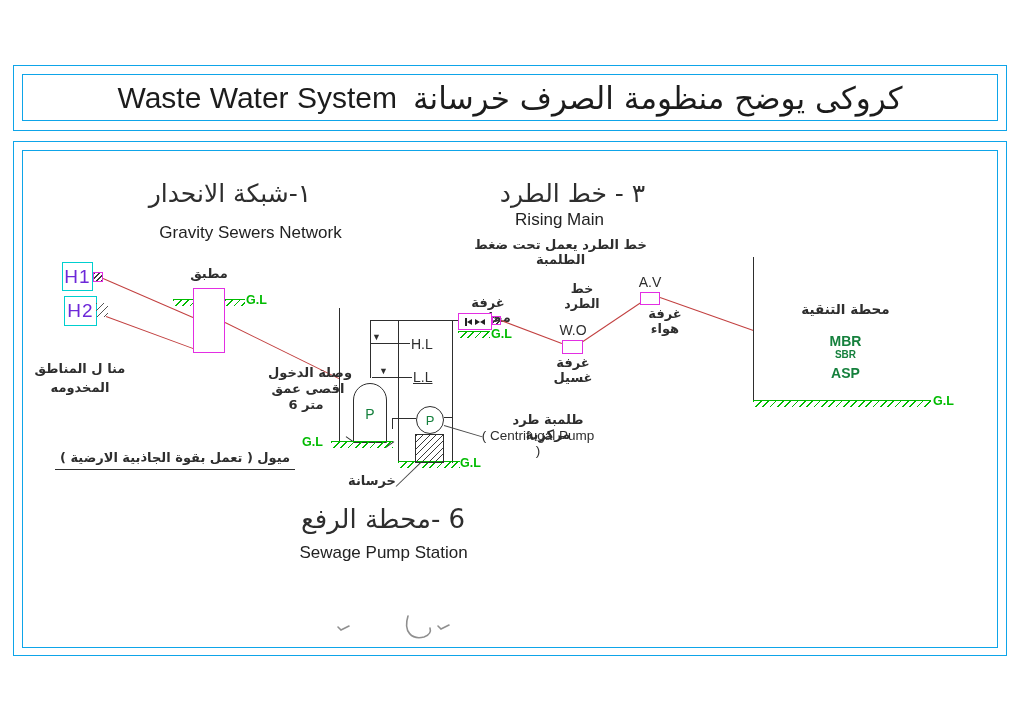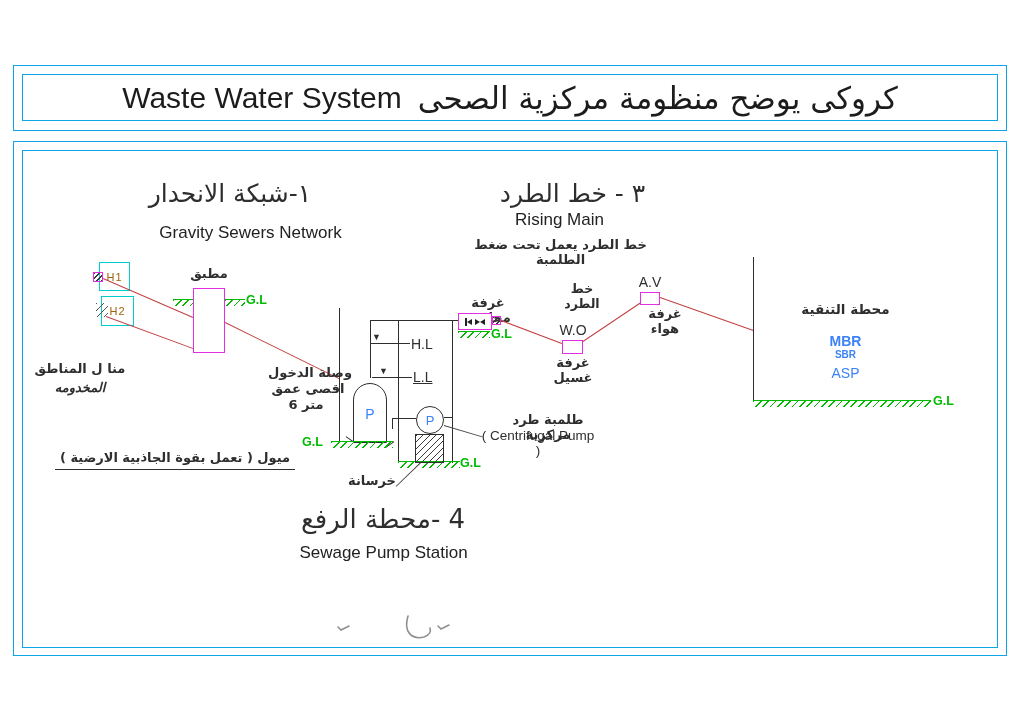--- a/index.html
+++ b/index.html
@@ -9,29 +9,29 @@
   .frame{border:1px solid #0ea5e9;}
   .hline{height:1.3px;background:#2e2e2e;}
   .vline{width:1.3px;background:#2e2e2e;}
   .red{height:1.3px;background:#c24040;transform-origin:0 50%;}
   .lead{height:1px;background:#4a4a4a;transform-origin:0 50%;}
   .gl{height:7px;border-top:1.7px solid #00bb00;
       background:repeating-linear-gradient(135deg,#00bb00 0 1.2px,transparent 1.2px 5.2px);}
   .glt{color:#00bb00;font-size:12.5px;font-weight:700;}
   .mbox{border:1.3px solid #e32ee3;background:#fff;}
   .cbox{border:1.5px solid #00cfcf;background:#fff;display:flex;align-items:center;justify-content:center;
-        font-size:11px;color:#a16207;letter-spacing:1px;margin-left:37px;}
+        font-size:19px;color:#6d28d9;letter-spacing:1px;}
   .hatchm{border:1px solid #e32ee3;background:repeating-linear-gradient(135deg,#3a3a3a 0 1px,transparent 1px 3.4px);}
   .hatchp{background:repeating-linear-gradient(135deg,#555 0 1.1px,transparent 1.1px 5px);}
   .hatchc{border:1px solid #2e2e2e;background:repeating-linear-gradient(135deg,#3a3a3a 0 1px,transparent 1px 4.6px);}
   .arl{font-size:13px;font-weight:700;font-family:"DejaVu Sans",sans-serif;}
   .arh{font-family:"DejaVu Sans",sans-serif;font-weight:400;white-space:nowrap;}
   .enh{font-size:17px;color:#222;white-space:nowrap;}
   .ctr{text-align:center;}
-  .blue{color:#3b82f6;}
+  .blue{color:#15803d;}
   .lbl{font-size:14px;color:#2e2e2e;}
   .tri{font-size:9px;line-height:9px;color:#2e2e2e;}
   .dome{border:1.3px solid #2e2e2e;border-radius:17px 17px 0 0;background:#fff;}
   .pcirc{border:1.3px solid #2e2e2e;border-radius:50%;background:#fff;
          display:flex;align-items:center;justify-content:center;}
   .vgrp{display:flex;align-items:center;}
   .vbar{width:1.3px;height:8px;background:#222;}
   .triL{width:0;height:0;border-top:3.5px solid transparent;border-bottom:3.5px solid transparent;border-right:5.5px solid #222;}
   .triR{width:0;height:0;border-top:3.5px solid transparent;border-bottom:3.5px solid transparent;border-left:5.5px solid #222;}
   .title-row{display:flex;align-items:center;justify-content:center;gap:16px;height:100%;}
@@ -39,21 +39,21 @@
 </style>
 </head>
 <body>
 
 <div class="stage">
 
   <div class="ab frame" style="left:13px;top:65px;width:994px;height:66px;"></div>
   <div class="ab frame" style="left:22px;top:74px;width:976px;height:47px;">
     <div class="title-row">
       <span style="font-size:30px;color:#1c1c1c;white-space:nowrap;">Waste Water System</span>
-      <span dir="rtl" class="arh" style="font-size:31px;color:#1c1c1c;">كروكى يوضح منظومة مركزية الصحى</span>
+      <span dir="rtl" class="arh" style="font-size:31px;color:#1c1c1c;">كروكى يوضح منظومة الصرف خرسانة</span>
     </div>
   </div>
   <div class="ab frame" style="left:13px;top:141px;width:994px;height:515px;"></div>
   <div class="ab frame" style="left:22px;top:150px;width:976px;height:498px;"></div>
 
   <div class="ab arh ctr" dir="rtl" style="left:130px;top:179px;width:200px;font-size:25px;">١-شبكة الانحدار</div>
   <div class="ab enh ctr" style="left:148px;top:223px;width:205px;">Gravity Sewers Network</div>
 
   <div class="ab cbox" style="left:62px;top:262px;width:31px;height:29px;">
     <span>H1</span>
@@ -67,21 +67,21 @@
   <div class="ab red" style="left:103px;top:277.5px;width:98px;transform:rotate(23.4deg);"></div>
   <div class="ab red" style="left:106px;top:315.5px;width:93px;transform:rotate(20.2deg);"></div>
 
   <div class="ab gl" style="left:173px;top:299px;width:72px;"></div>
   <div class="ab glt" style="left:246px;top:293px;">G.L</div>
   <div class="ab mbox" style="left:193px;top:288px;width:32px;height:65px;z-index:3;"></div>
   <div class="ab arl ctr" dir="rtl" style="left:181px;top:266px;width:56px;">مطبق</div>
   <div class="ab red" style="left:225px;top:321.5px;width:127px;transform:rotate(26.2deg);"></div>
 
   <div class="ab arl ctr" dir="rtl" style="left:30px;top:361px;width:100px;">منا ل المناطق</div>
-  <div class="ab arl ctr" dir="rtl" style="left:30px;top:380px;width:100px;font-style:italic;">المخدومه</div>
+  <div class="ab arl ctr" dir="rtl" style="left:30px;top:380px;width:100px;">المخدومه</div>
 
   <div class="ab arl ctr" dir="rtl" style="left:268px;top:365px;width:84px;">وصلة الدخول</div>
   <div class="ab arl ctr" dir="rtl" style="left:268px;top:381px;width:80px;">اقصى عمق</div>
   <div class="ab arl ctr" dir="ltr" style="left:268px;top:397px;width:76px;">6 متر</div>
 
   <div class="ab" style="left:55px;top:448px;">
     <span class="arl underl" dir="rtl">ميول ( تعمل بقوة الجاذبية الارضية )</span>
   </div>
 
   <div class="ab arh ctr" dir="rtl" style="left:485px;top:179px;width:175px;font-size:25px;">٣ - خط الطرد</div>
@@ -150,31 +150,31 @@
   <div class="ab gl" style="left:398px;top:461px;width:62px;"></div>
   <div class="ab glt" style="left:460px;top:456px;">G.L</div>
 
   <div class="ab lead" style="left:444px;top:425px;width:40px;transform:rotate(16.5deg);"></div>
   <div class="ab ctr" style="left:478px;top:428px;width:120px;font-size:13.5px;">( Centrifugal Pump )</div>
   <div class="ab arl ctr" dir="rtl" style="left:498px;top:412px;width:100px;">طلمبة طرد مركزية</div>
 
   <div class="ab arl ctr" dir="rtl" style="left:348px;top:473px;width:48px;">خرسانة</div>
   <div class="ab lead" style="left:396px;top:486px;width:34px;transform:rotate(-44deg);"></div>
 
-  <div class="ab arh ctr" dir="rtl" style="left:288px;top:504px;width:190px;font-size:26px;">4 -محطة الرفع</div>
+  <div class="ab arh ctr" dir="rtl" style="left:288px;top:504px;width:190px;font-size:26px;">6 -محطة الرفع</div>
   <div class="ab enh ctr" style="left:286px;top:543px;width:195px;">Sewage Pump Station</div>
 
   <div class="ab vline" style="left:753px;top:257px;height:145px;"></div>
   <div class="ab gl" style="left:753px;top:400px;width:178px;"></div>
   <div class="ab glt" style="left:933px;top:394px;">G.L</div>
 
   <div class="ab arl ctr" dir="rtl" style="left:793px;top:301px;width:105px;font-size:13.5px;">محطة التنقية</div>
   <div class="ab ctr blue" style="left:818px;top:333px;width:55px;font-size:14px;font-weight:700;">MBR</div>
   <div class="ab ctr blue" style="left:818px;top:349px;width:55px;font-size:10px;font-weight:700;">SBR</div>
-  <div class="ab ctr blue" style="left:818px;top:365px;width:55px;font-size:14px;font-weight:400;">ASP</div>
+  <div class="ab ctr blue" style="left:818px;top:365px;width:55px;font-size:14px;font-weight:700;">ASP</div>
 
 
   <svg class="ab" style="left:328px;top:612px;" width="135" height="36" viewBox="0 0 135 36">
     <g fill="none" stroke="#6a6a6a" stroke-width="1.6" stroke-linecap="round" opacity="0.75">
       <path d="M10,15 l3,3 l8,-4"></path>
       <path d="M80,4 c-5,16 4,24 16,21 c6,-2 7,-6 6,-9"></path>
       <path d="M110,14 l3,3 l8,-4"></path>
     </g>
   </svg>
 

